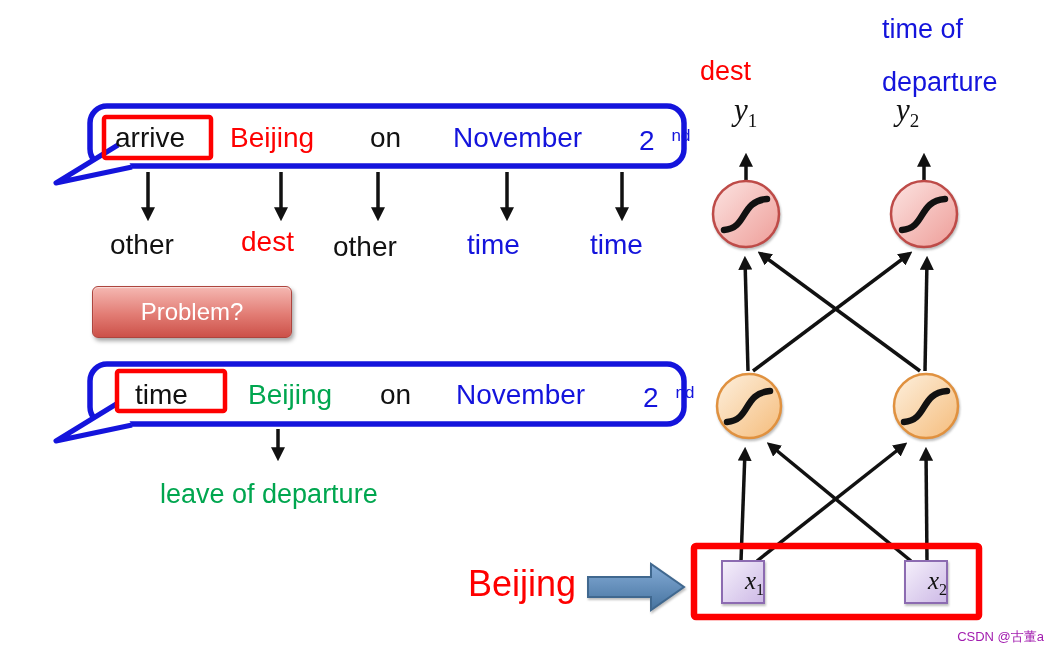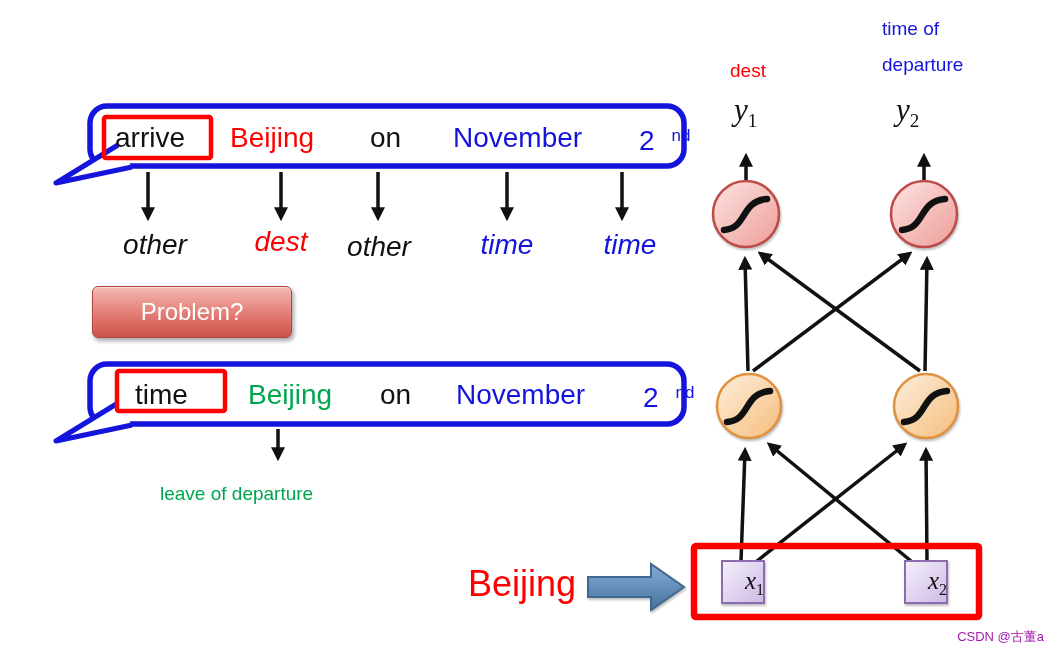--- a/index.html
+++ b/index.html
@@ -5,41 +5,41 @@
   html,body { margin:0; padding:0; background:#fff; }
   .canvas {
     position:relative; width:1048px; height:652px; background:#ffffff;
     font-family:"Liberation Sans", sans-serif; overflow:hidden;
   }
   svg.layer { position:absolute; left:0; top:0; }
   .t { position:absolute; white-space:nowrap; font-size:28px; line-height:34px; color:#111; }
   .red   { color:#FE0000; }
   .blue  { color:#1414DC; }
   .green { color:#00A64F; }
-  .ctr { text-align:center; }
+  .ctr { }
   .ord { font-size:17px; vertical-align:9px; margin-left:17px; }
   .math { position:absolute; font-family:"Liberation Serif", serif; font-style:italic;
           font-size:31px; color:#111; white-space:nowrap; }
   .math sub { font-size:19px; font-style:normal; }
   .math.small { font-size:25px; }
   .math.small sub { font-size:16px; }
   .btn {
     position:absolute; left:92px; top:286px; width:198px; height:50px;
     border-radius:6px;
     background:linear-gradient(180deg,#F5B8B2 0%,#E27C74 55%,#CC5149 100%);
     border:1px solid #AD453E;
     box-shadow:2px 3px 4px rgba(0,0,0,.35), inset 0 1px 1px rgba(255,255,255,.55);
     color:#fff; font-size:24px;
     display:flex; align-items:center; justify-content:center;
   }
   .wm { position:absolute; left:938px; top:628px; width:106px; text-align:right;
         color:#a21caf; font-size:13px; }
   .sh { filter: drop-shadow(1.5px 2.5px 1px rgba(110,110,110,.45)); }
-  .slot { font-size:28px;font-style:italic; }
-  .sm27 { font-size:19px; line-height:36px; }
+  .slot { font-size:28px; }
+  .sm27 { font-size:27px; line-height:36px; }
 </style>
 </head>
 <body>
 
 <div class="canvas">
 
   <svg class="layer" width="1048" height="652" viewBox="0 0 1048 652">
     <defs>
       <marker id="ah" viewBox="0 0 10 10" refX="7" refY="5" markerWidth="4" markerHeight="4" orient="auto">
         <path d="M0 0 L10 5 L0 10 Z" fill="#111"></path>
@@ -125,21 +125,21 @@
   <div class="t green" style="left:248px; top:378px;">Beijing</div>
   <div class="t" style="left:380px; top:378px;">on</div>
   <div class="t blue" style="left:456px; top:378px;">November</div>
   <div class="t blue" style="left:643px; top:376px;"><span>2</span><span class="ord">nd</span></div>
 
   <div class="t green sm27" style="left:160px; top:476px;">leave of departure</div>
 
   <div class="t red ctr sm27" style="left:700px; top:53px; width:96px;">dest</div>
   <div class="t blue sm27" style="left:882px; top:11px;">
     <span style="display:block;">time of</span>
-    <span style="display:block;">departure</span>
+    <span style="display:block;margin-top:17px;">departure</span>
   </div>
 
   <div class="math" style="left:734px; top:92px;"><span>y</span><sub>1</sub></div>
   <div class="math" style="left:896px; top:92px;"><span>y</span><sub>2</sub></div>
 
   <div class="math small ctr" style="left:722px; top:567px; width:42px; text-align:right;"><span>x</span><sub>1</sub></div>
   <div class="math small ctr" style="left:905px; top:567px; width:42px; text-align:right;"><span>x</span><sub>2</sub></div>
 
   <div class="t red" style="left:468px; top:563px; font-size:36px; line-height:42px;">Beijing</div>
 

